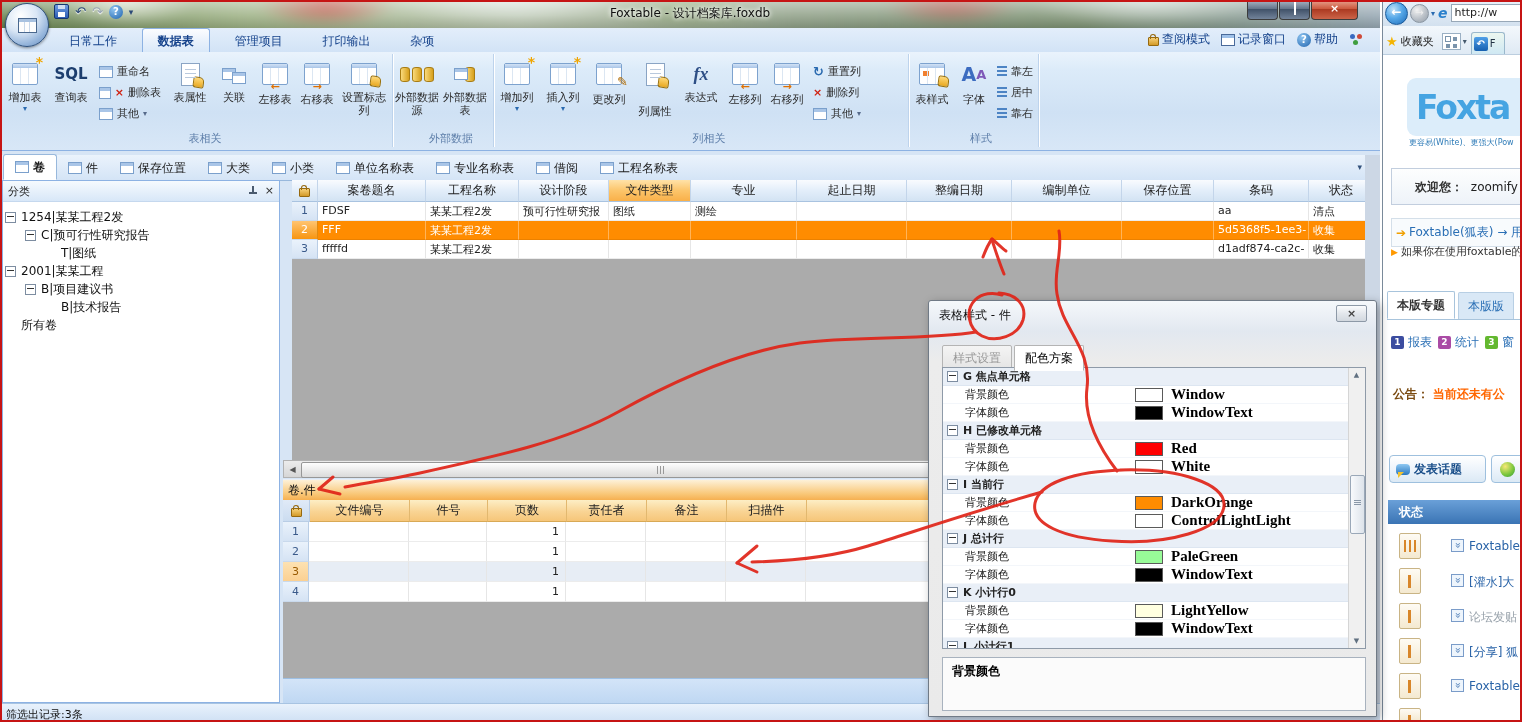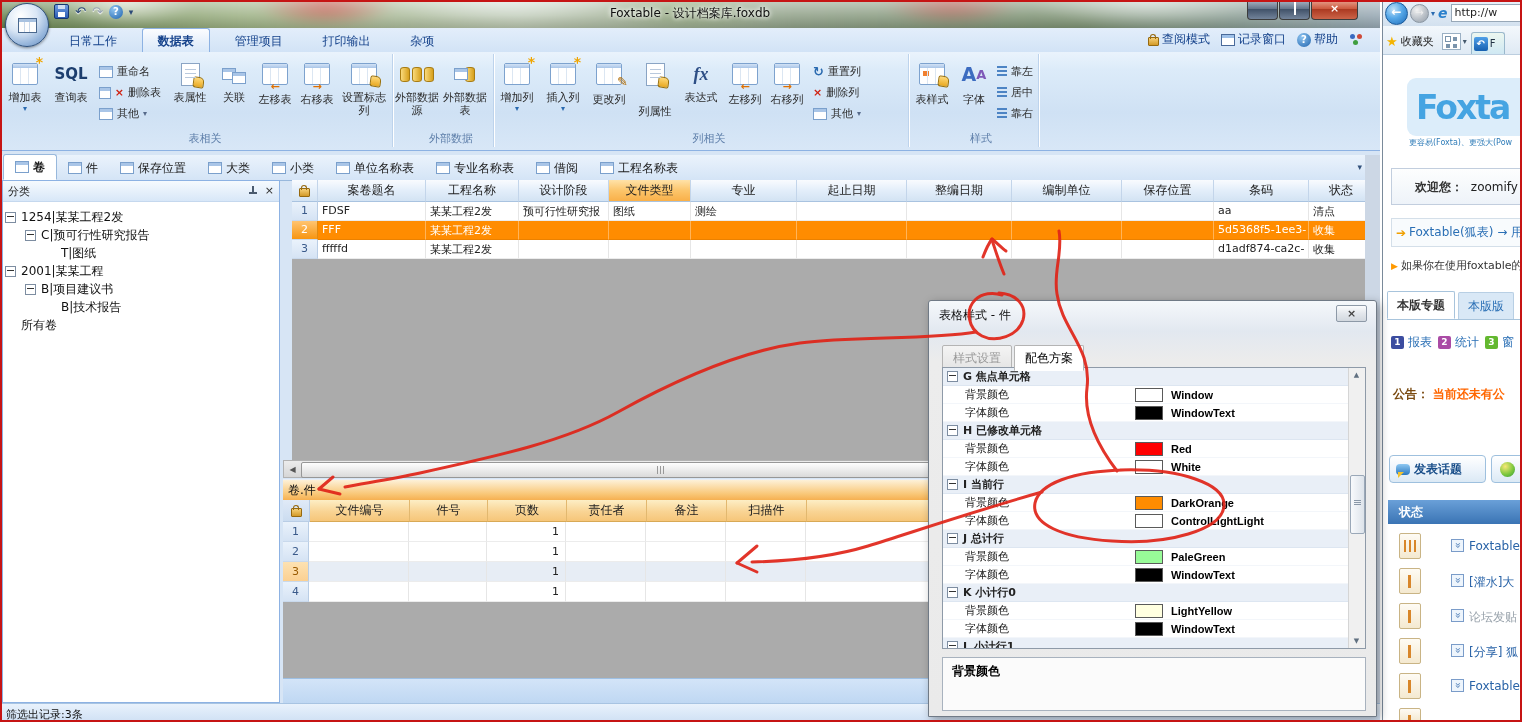--- a/index.html
+++ b/index.html
@@ -177,21 +177,21 @@
   .dtab{padding:4px 10px 3px;font-size:12px;border:1px solid #b4b4b4;background:linear-gradient(#f4f4f4,#e4e4e4);
     color:#999;border-radius:2px 2px 0 0;margin-right:2px}
   .dtab.active{background:#fff;color:#000;border-bottom-color:#fff;position:relative;z-index:2}
   .dlist{position:absolute;left:13px;top:66px;width:424px;height:282px;box-sizing:border-box;
     background:#fff;border:1px solid #8e9aa8;overflow:hidden}
   .drow{display:flex;align-items:center;height:17px;font-size:11px;border-bottom:1px solid #f3f6fa;white-space:nowrap}
   .drow.group{background:#e9eff7;font-weight:bold;border-bottom-color:#dde6f1}
   .drow.group .ebox{margin:0 5px 0 4px}
   .dlabel{margin-left:22px;width:170px;color:#222}
   .swatch{width:26px;height:12px;border:1px solid #5a5a5a;flex:none}
-  .dvalue{margin-left:8px;font-family:Liberation Sans, sans-serif;font-weight:bold;font-size:11px;color:#000}
+  .dvalue{margin-left:8px;font-family:Liberation Serif, serif;font-weight:bold;font-size:15px;color:#000}
   .dscroll{position:absolute;right:0;top:0;bottom:0;width:16px;background:#f0f0f0;border-left:1px solid #d5d5d5}
   .dsarrow{position:absolute;left:2px;width:11px;text-align:center;font-size:7px;color:#607080}
   .dthumb{position:absolute;left:1px;top:107px;width:13px;height:57px;background:linear-gradient(90deg,#f8fafc,#dde3ea);
     border:1px solid #9aa8b8;border-radius:2px}
   .dgrip{position:absolute;left:3px;top:26px;width:7px;height:1px;background:#8a98a8;box-shadow:0 2px 0 #8a98a8,0 -2px 0 #8a98a8}
   .dbottom{position:absolute;left:13px;top:356px;width:424px;height:54px;box-sizing:border-box;background:#fbfbfb;
     border:1px solid #a8b2be;font-size:12px;font-weight:bold;color:#000;padding:5px 9px}
   
   .browser{position:absolute;left:1382px;top:0;width:140px;height:722px;background:#fff;border-left:1px solid #7a8a9a;overflow:hidden}
   .bnav{position:absolute;left:0;top:0;width:140px;height:26px;background:linear-gradient(#eaf1f9,#d3e1ef);
@@ -222,21 +222,21 @@
   .blogo-text{font-size:33px;font-weight:bold;color:#45a4e2;letter-spacing:-2px;white-space:nowrap}
   .btagline{position:absolute;left:26px;top:137px;font-size:8px;color:#2f7cb8;white-space:nowrap}
   .bwelcome{position:absolute;left:8px;top:168px;width:131px;height:37px;box-sizing:border-box;border:1px solid #c2cede;
     background:linear-gradient(#fdfefe,#eef3f9);font-size:12px;padding:10px 0 0 23px;white-space:nowrap;overflow:hidden}
   .bwl{font-weight:bold;color:#333}
   .bwu{color:#222;margin-left:4px}
   .bpromo{position:absolute;left:8px;top:218px;width:131px;height:29px;box-sizing:border-box;border:1px solid #d4dfe9;
     background:#f8fbfd;display:flex;align-items:center;padding-left:4px;white-space:nowrap;overflow:hidden}
   .bpromo-ico{color:#f0a000;font-weight:bold;font-size:12px;margin-right:3px}
   .bpromo-link{color:#2a6fb5;font-size:12px}
-  .btip{position:absolute;left:8px;top:258px;width:132px;font-size:11px;color:#333;white-space:nowrap;overflow:hidden}
+  .btip{position:absolute;left:8px;top:244px;width:132px;font-size:11px;color:#333;white-space:nowrap;overflow:hidden}
   .btip-ico{color:#f90;font-size:9px;margin-right:3px}
   .btabs2{position:absolute;left:4px;top:292px;width:136px;height:27px;border-bottom:1px solid #a8c4dc;display:flex;align-items:flex-end}
   .btab2{padding:5px 9px 4px;font-size:12px;white-space:nowrap}
   .btab2.active{background:#fff;border:1px solid #a8c4dc;border-bottom-color:#fff;font-weight:bold;color:#333;border-radius:2px 2px 0 0}
   .btab2.idle{background:#d9e8f6;border:1px solid #b8cfe4;border-bottom:none;color:#2a6fb5;border-radius:2px 2px 0 0;margin-left:3px}
   .bbadges{position:absolute;left:8px;top:334px;display:flex;align-items:center;gap:4px;white-space:nowrap}
   .bbadge{width:13px;height:13px;flex:none;color:#fff;font-size:9px;font-weight:bold;text-align:center;line-height:13px;border-radius:2px}
   .bbl{color:#2a6fb5;font-size:12px;margin-right:2px}
   .bannounce{position:absolute;left:10px;top:386px;font-size:12px;white-space:nowrap}
   .bal{font-weight:bold;color:#7a4a10}
@@ -848,21 +848,21 @@
     <span class="qtabs"></span>
     <span class="qdrop2">▾</span>
     <span class="btab">
         <span class="btab-ico">↶</span>
         <span class="btab-f">F</span>
       </span>
   </div>
   <div class="blogo">
       <span class="blogo-text">Foxta</span>
     </div>
-  <div class="btagline">更容易(Foxta)、更强大(Pow</div>
+  <div class="btagline">更容易(White)、更强大(Pow</div>
   <div class="bwelcome">
     <span class="bwl">欢迎您：</span>
     <span class="bwu">zoomify</span>
     <span class="bwu">阝</span>
   </div>
   <div class="bpromo">
     <span class="bpromo-ico">➔</span>
     <span class="bpromo-link">Foxtable(狐表) → 用</span>
   </div>
   <div class="btip">

